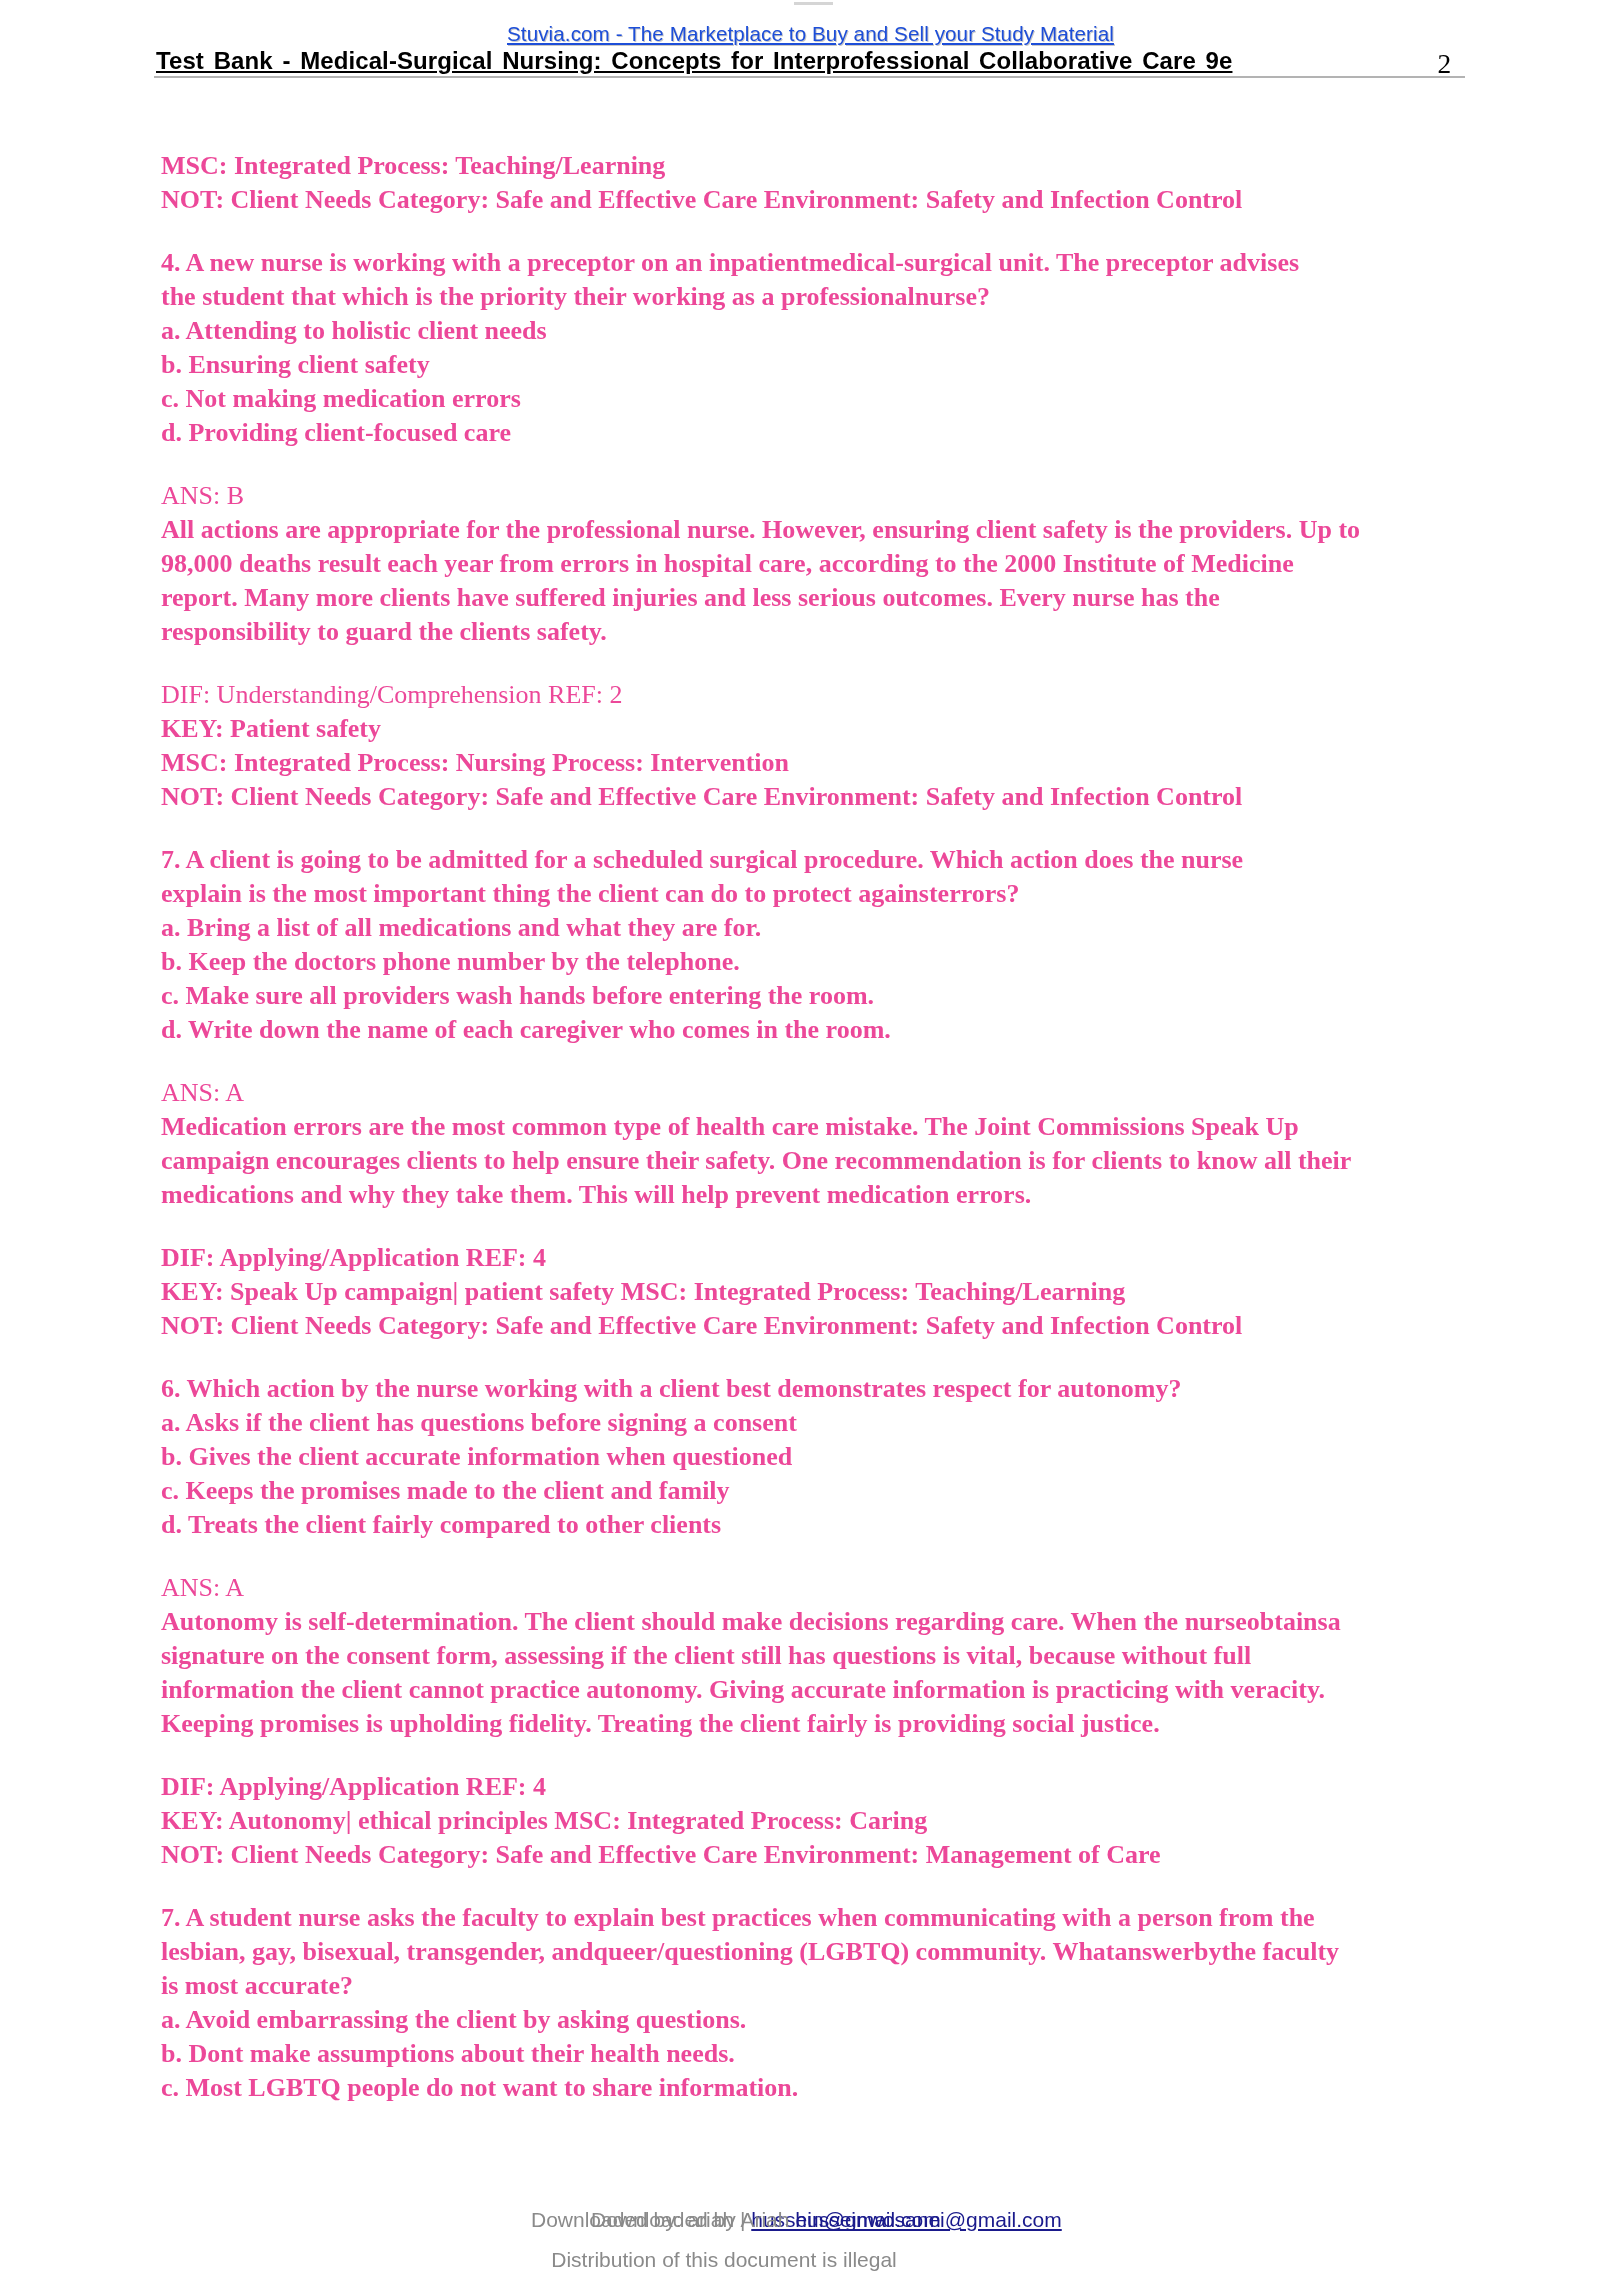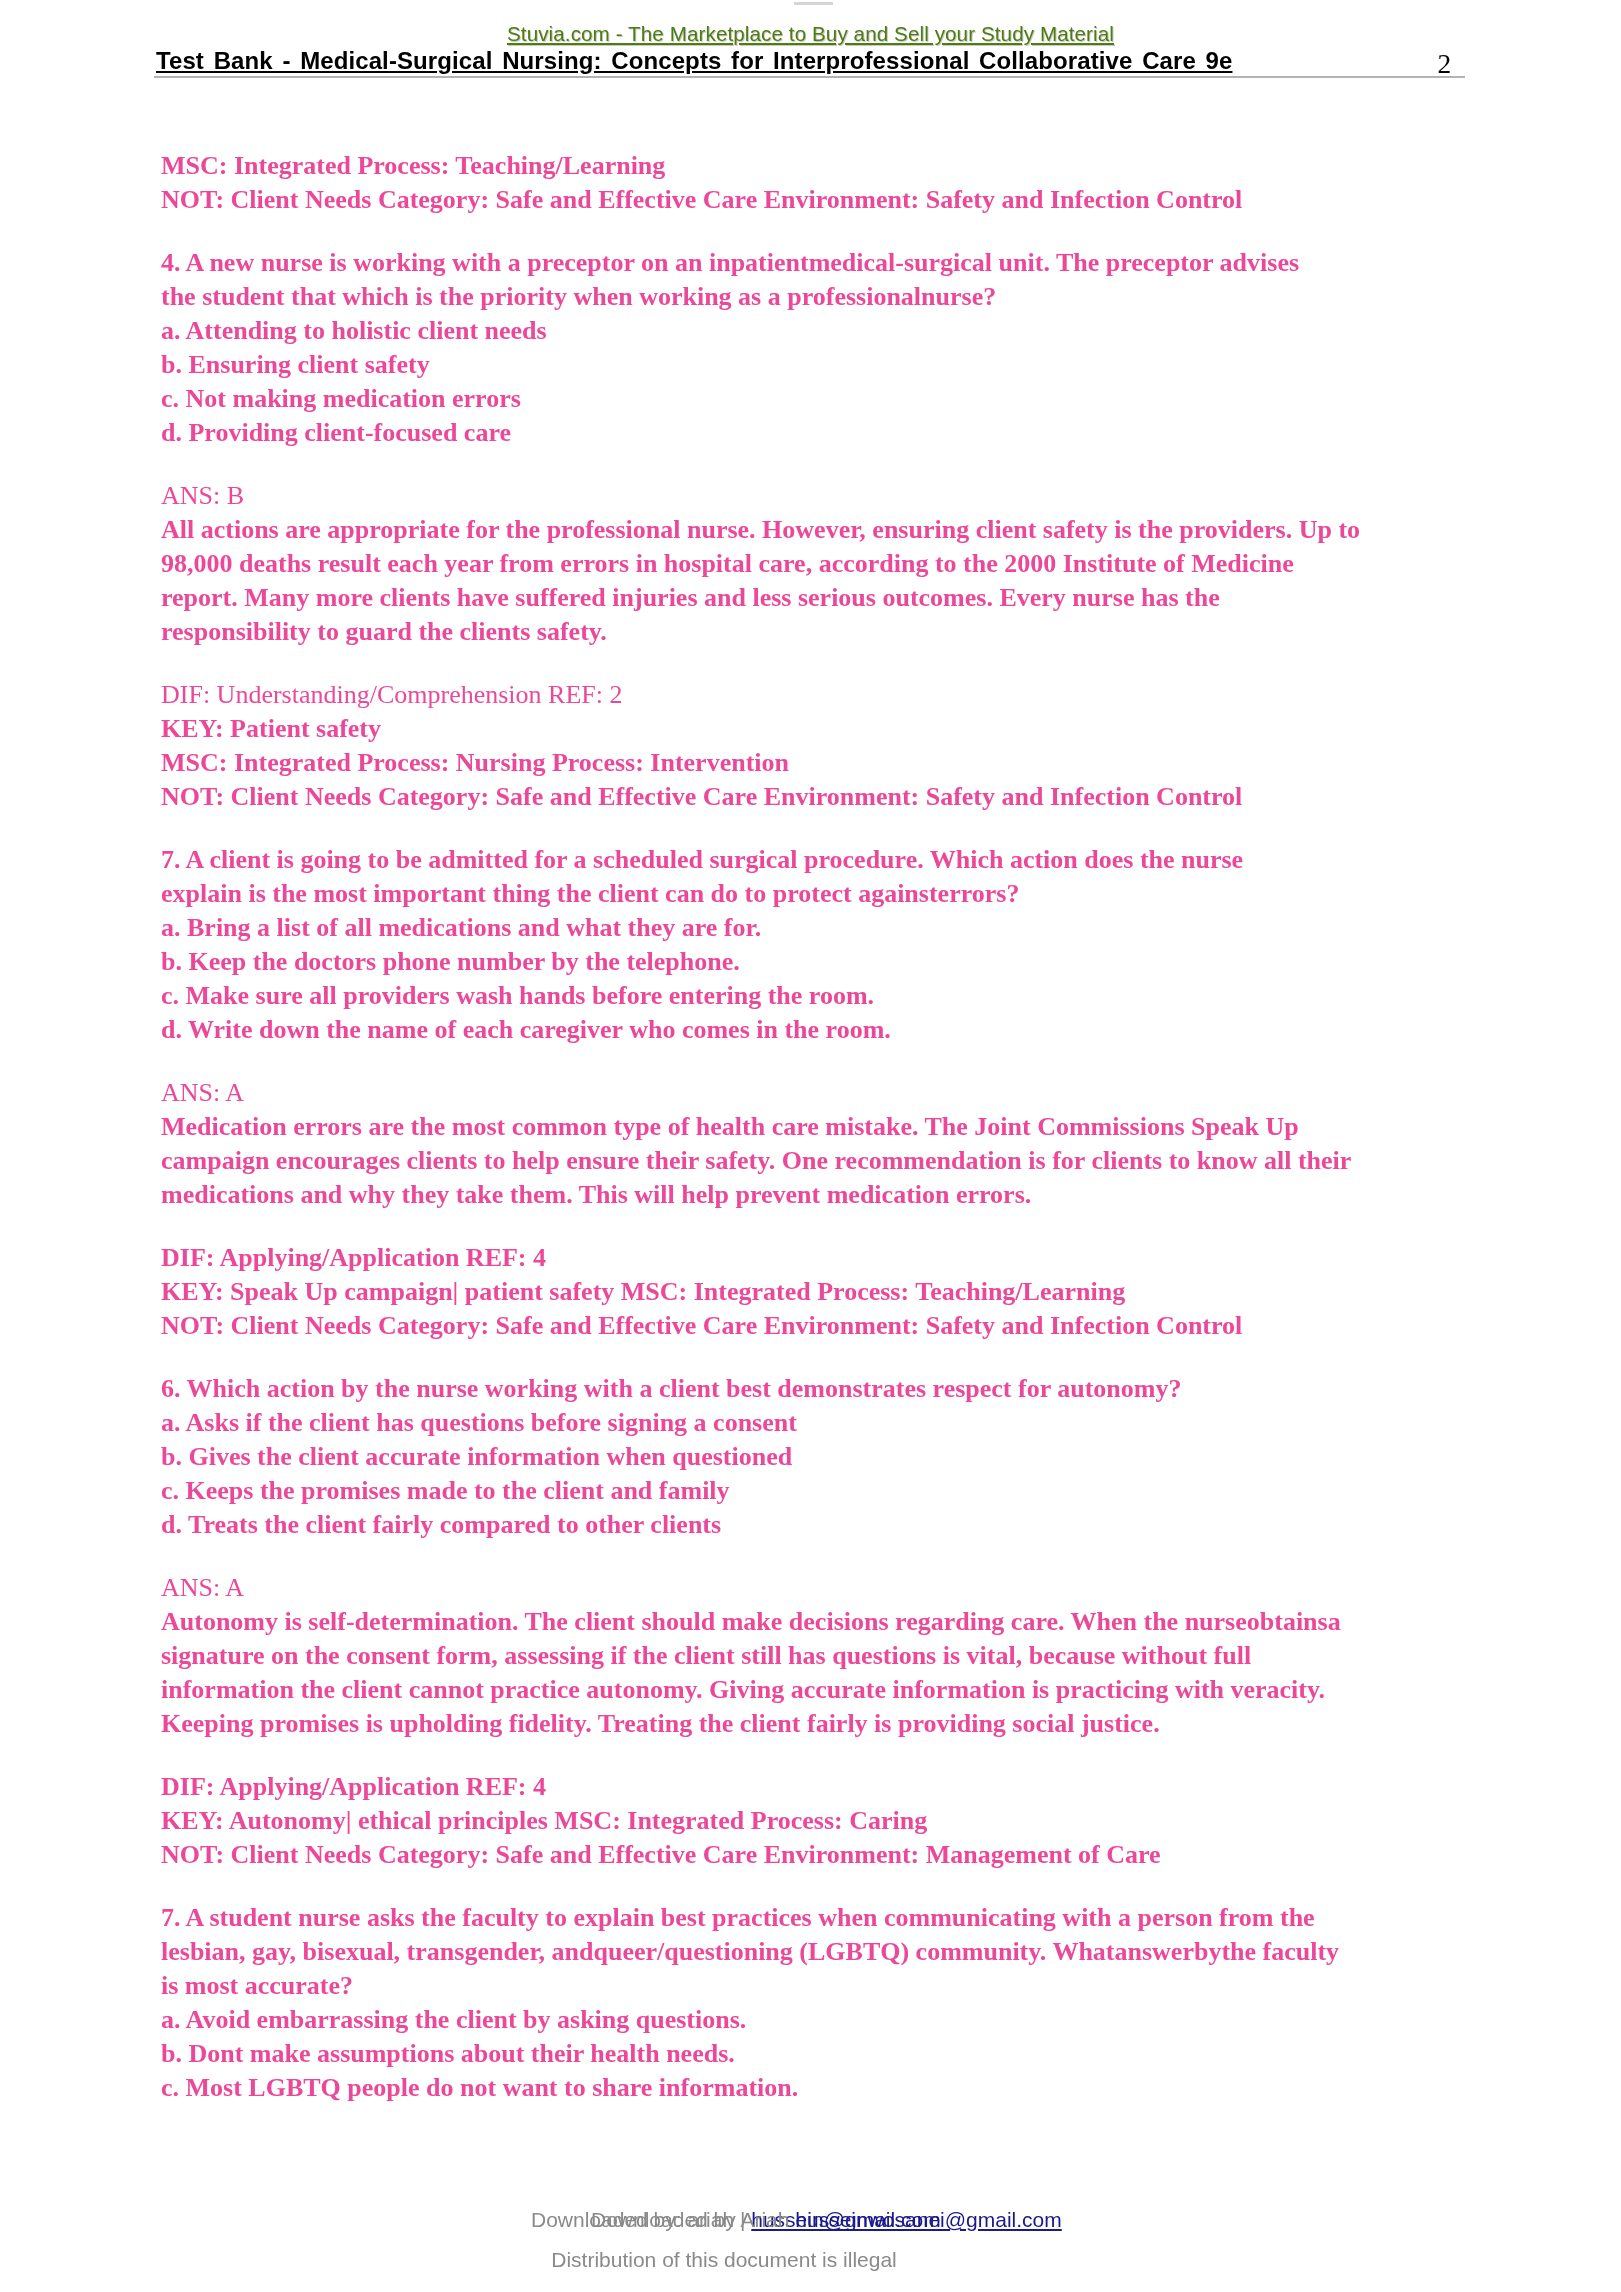--- a/index.html
+++ b/index.html
@@ -23,21 +23,21 @@
       opacity: 0.6;
     }
     .stuvia-banner {
       position: absolute;
       top: 21.6px;
       left: 0;
       width: 1621px;
       text-align: center;
       font-family: "Liberation Sans", sans-serif;
       font-size: 20.6px;
-      color: #4d7c0f;
+      color: #1d4ed8;
       text-decoration: underline;
       text-shadow: 1px 1px 0 #c8c8c8;
       letter-spacing: 0.1px;
     }
     .page-header {
       position: absolute;
       top: 47px;
       left: 154px;
       width: 1311px;
       height: 29px;
@@ -130,21 +130,21 @@
 
   <div>
     <span class="line">MSC: Integrated Process: Teaching/Learning</span>
     <span class="line">NOT: Client Needs Category: Safe and Effective Care Environment: Safety and Infection Control</span>
   </div>
   <span class="gap"></span>
 
   <div>
     <div>
       <span class="line">4. A new nurse is working with a preceptor on an inpatientmedical-surgical unit. The preceptor advises</span>
-      <span class="line">the student that which is the priority when working as a professionalnurse?</span>
+      <span class="line">the student that which is the priority their working as a professionalnurse?</span>
     </div>
     <div>
       <span class="line">a. Attending to holistic client needs</span>
       <span class="line">b. Ensuring client safety</span>
       <span class="line">c. Not making medication errors</span>
       <span class="line">d. Providing  client-focused care</span>
     </div>
     <span class="gap"></span>
     <span class="line regular">ANS: B</span>
     <div>

